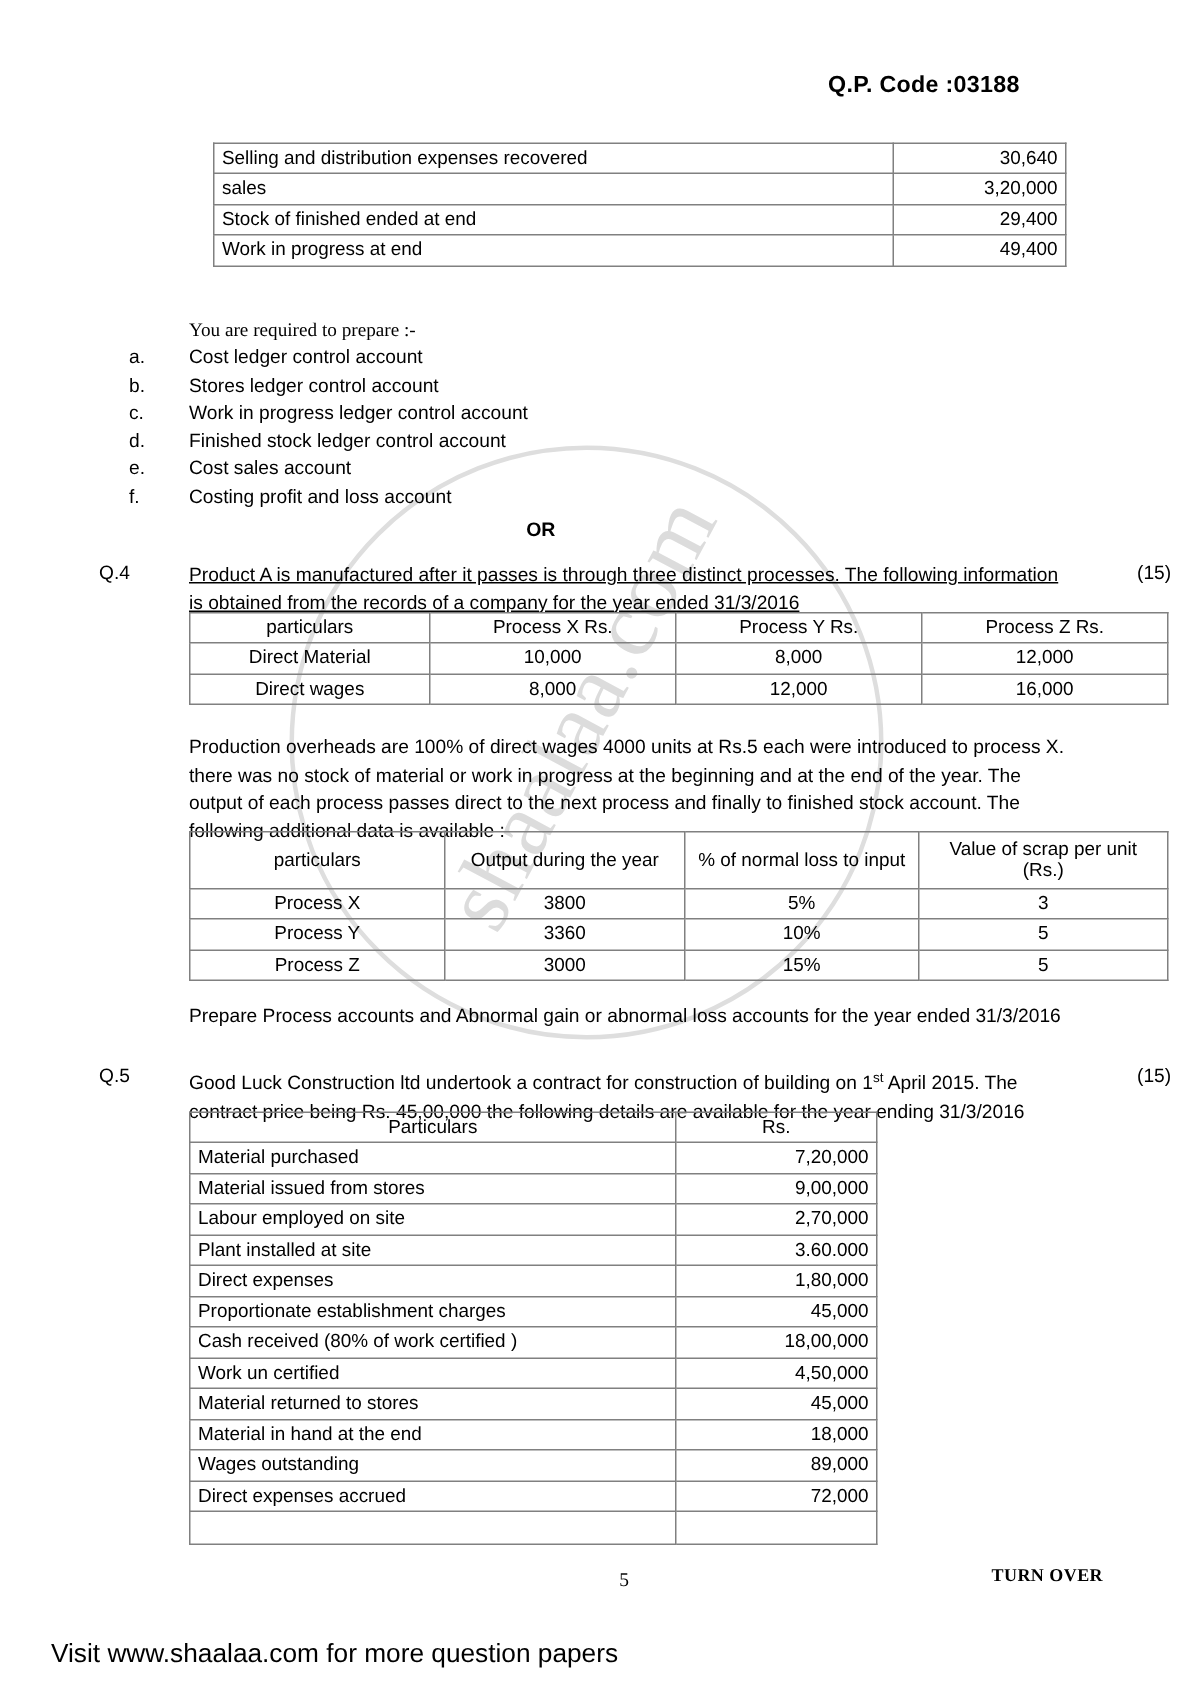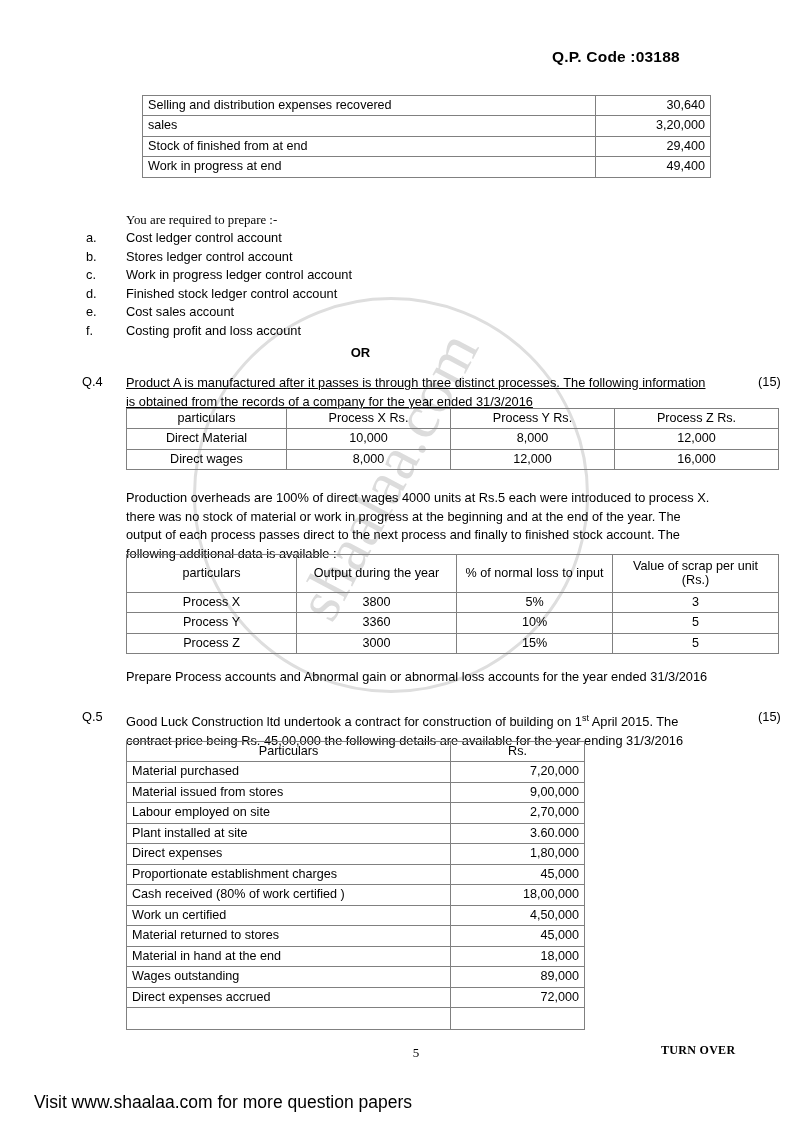--- a/index.html
+++ b/index.html
@@ -118,21 +118,20 @@
   #or-label {
     left: 0; top: 345px; width: 689px;
     text-align: center;
     font-size: 13px;
     font-weight: bold;
   }
 
   .qlabel {
     font-size: 12.8px;
     left: 50px;
-    margin-left: 16px;
   }
   .qbody {
     left: 110px;
     width: 630px;
     font-size: 12.8px;
     line-height: 18.6px;
   }
   .qmarks {
     font-size: 12.8px;
     left: 742px;
@@ -191,21 +190,21 @@
     <tbody>
       <tr>
         <td>Selling and distribution expenses recovered</td>
         <td class="num">30,640</td>
       </tr>
       <tr>
         <td>sales</td>
         <td class="num">3,20,000</td>
       </tr>
       <tr>
-        <td>Stock of finished from at end</td>
+        <td>Stock of finished ended at end</td>
         <td class="num">29,400</td>
       </tr>
       <tr>
         <td>Work in progress at end</td>
         <td class="num">49,400</td>
       </tr>
     </tbody>
   </table>
 
   <div class="abs para" id="prepare-intro">You are required to prepare :-</div>

